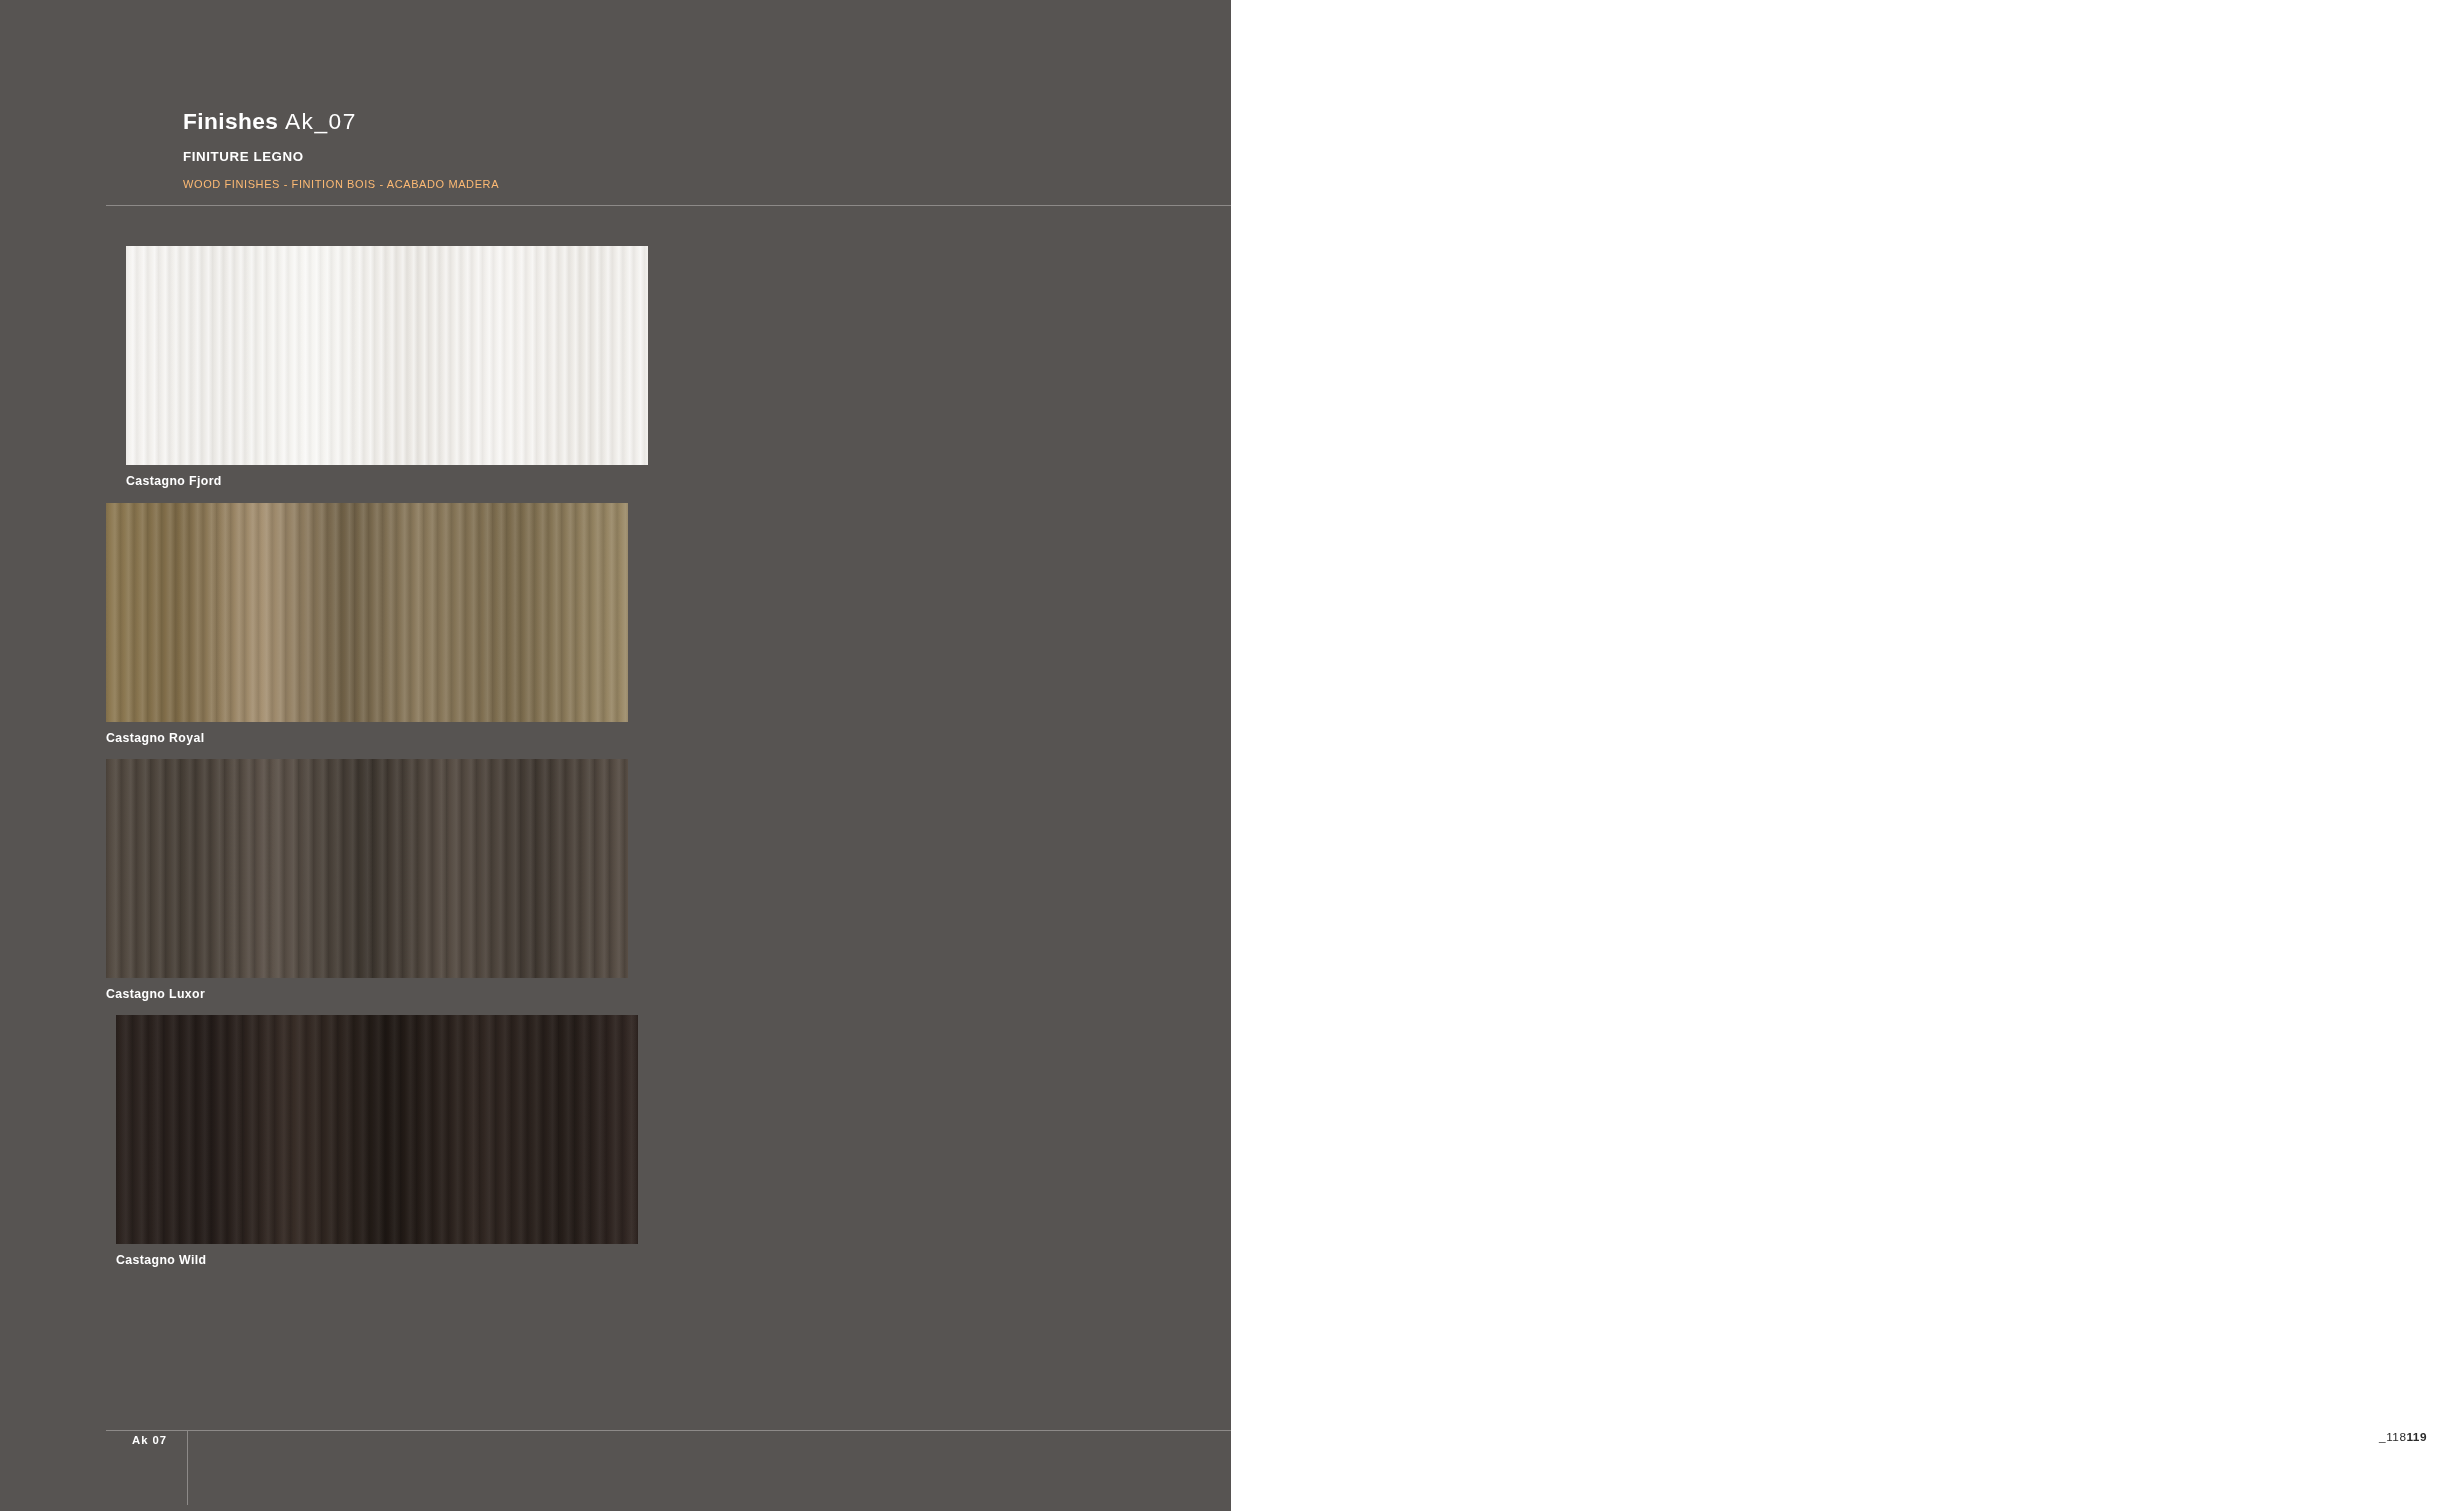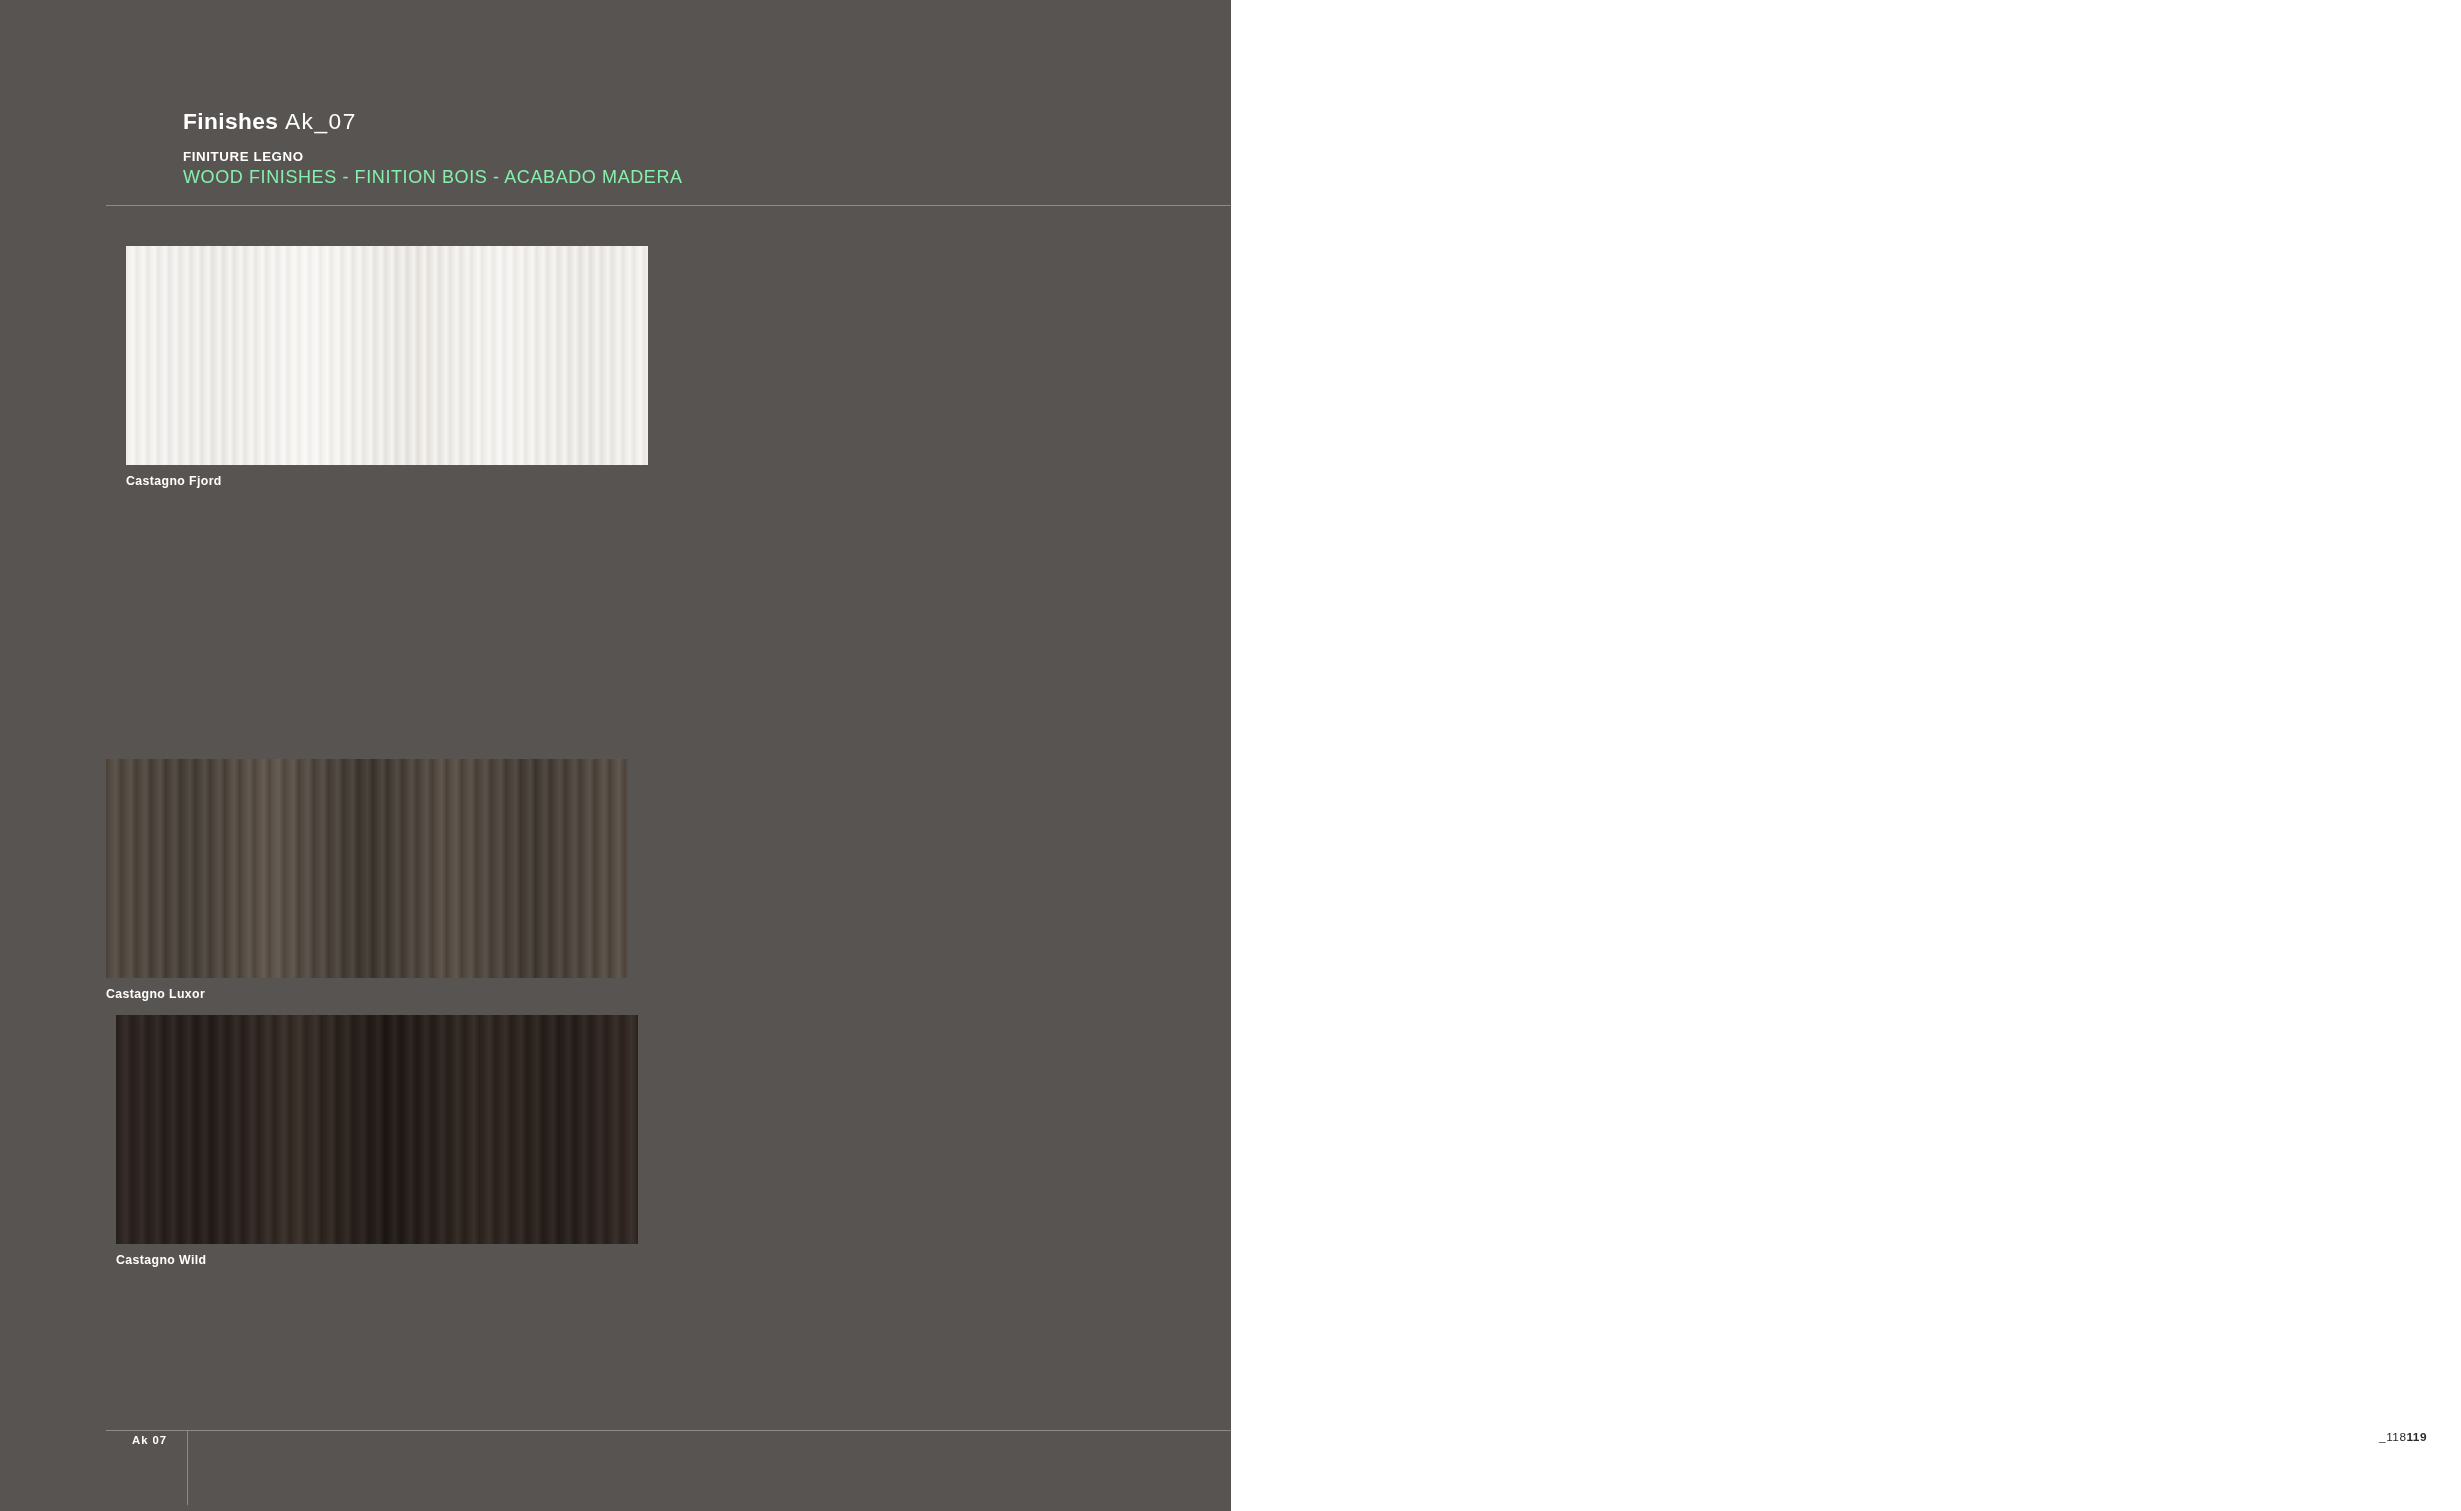--- a/index.html
+++ b/index.html
@@ -6,21 +6,21 @@
   body{width:2462px;height:1511px;background:#fff;font-family:"Liberation Sans",sans-serif;overflow:hidden;}
   .page{position:relative;width:2134px;height:1511px;}
 
   
   .left{position:absolute;left:0;top:0;width:1233px;height:1511px;background:#575452;}
 
   .title-block{position:absolute;left:183px;top:108px;width:965px;}
   .title-main{font-size:22.7px;font-weight:bold;color:#ffffff;letter-spacing:0.4px;}
   .title-main .code{font-weight:normal;letter-spacing:1.5px;}
   .title-sub1{margin-top:13.8px;font-size:13.3px;font-weight:bold;color:#ffffff;letter-spacing:0.6px;}
-  .title-sub2{margin-top:3px;font-size:18px;color:#86efac;letter-spacing:0.6px;}
+  .title-sub2{margin-top:14px;font-size:11px;color:#fdba74;letter-spacing:0.6px;}
   .title-rule{position:absolute;left:106px;top:205px;width:1133px;height:1px;background:#8d8a88;}
 
   .swatch-wrap{position:absolute;left:106px;}
   .wood{width:522px;height:219px;background:#ccc;}
   .wood-label{margin-top:8.9px;font-size:12.3px;font-weight:bold;color:#ffffff;letter-spacing:0.4px;}
 
   .wood1{background:
      repeating-linear-gradient(90deg, rgba(0,0,0,0.035) 0px, rgba(0,0,0,0.0) 3px, rgba(255,255,255,0.5) 6.9px, rgba(0,0,0,0.03) 10.8px),
      linear-gradient(90deg,#f3f1ee 0%,#eceae6 18%,#f6f5f2 35%,#e9e6e1 55%,#f4f2ef 72%,#eae7e2 88%,#f2f0ed 100%);}
   .wood2{background:
@@ -58,20 +58,24 @@
       <div class="title-sub1">FINITURE LEGNO</div>
       <div class="title-sub2">WOOD FINISHES - FINITION BOIS - ACABADO MADERA</div>
     </div>
     <div class="title-rule"></div>
 
     <div class="swatch-wrap" style="top:246px;padding-left:20px;">
       <div class="wood wood1" style="background-color: rgb(241, 239, 236);"></div>
       <div class="wood-label">Castagno Fjord</div>
     </div>
 
+    <div class="swatch-wrap" style="top:503px;">
+      <div class="wood wood2" style="background-color: rgb(138, 120, 86);"></div>
+      <div class="wood-label">Castagno Royal</div>
+    </div>
 
     <div class="swatch-wrap" style="top:759px;">
       <div class="wood wood3" style="background-color: rgb(78, 69, 61);"></div>
       <div class="wood-label">Castagno Luxor</div>
     </div>
 
     <div class="swatch-wrap" style="top:1015px;padding-left:10px;">
       <div class="wood wood4" style="height: 229px; background-color: rgb(43, 34, 30);"></div>
       <div class="wood-label">Castagno Wild</div>
     </div>

